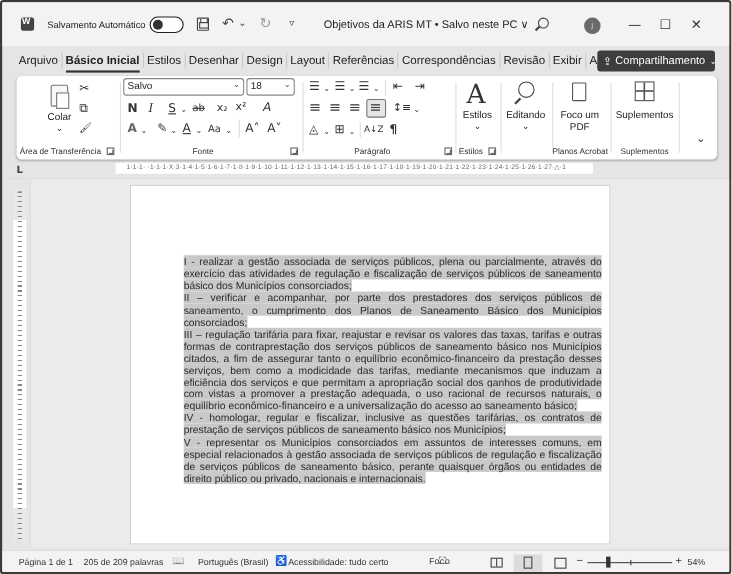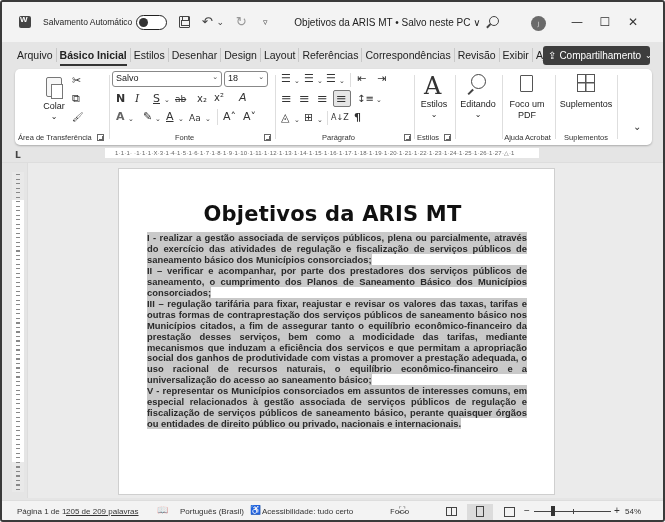--- a/index.html
+++ b/index.html
@@ -54,21 +54,21 @@
   .vruler { position: absolute; left: 10px; top: 170px; width: 12px; height: 320px; background: #e9e9e9; }
   .vruler-white { position: absolute; left: 10px; top: 198px; width: 12px; height: 262px; background: #fff; }
   .vruler-ticks { position: absolute; left: 14px; top: 172px; width: 4px; height: 318px; background-image: repeating-linear-gradient(to bottom, #888 0, #888 1px, transparent 1px, transparent 4.5px); }
   .hline { position: absolute; left: 0; top: 160px; width: 100%; height: 1px; background: #ddd; }
   .vline { position: absolute; left: 25px; top: 161px; width: 1px; height: 335px; background: #ddd; }
 
   
   .doc-area { position: absolute; left: 26px; top: 161px; width: 635px; height: 335px; background: #ebebeb; }
   .page { position: absolute; left: 116px; top: 166px; width: 437px; height: 327px; background: #fff; border: 1px solid #cfcfcf; }
   .doc-heading { position: absolute; left: 0; top: 200px; width: 100%; text-align: center; font-family: "DejaVu Sans", sans-serif; font-weight: bold; font-size: 21px; color: #111; letter-spacing: 0.2px; }
-  .doc-body { position: absolute; left: 145px; top: 231px; width: 380px; font-family: "Liberation Sans", sans-serif; font-size: 9.4px; line-height: 10.95px; color: #2a2a2a; text-align: justify; font-weight: bold; }
+  .doc-body { position: absolute; left: 165px; top: 231px; width: 380px; font-family: "Liberation Sans", sans-serif; font-size: 9.4px; line-height: 10.95px; color: #2a2a2a; text-align: justify; }
   .doc-body p { margin: 0; }
   .doc-body span.hl { background: #c9c9c9; }
 
   
   .statusbar { position: absolute; left: 0; top: 498px; width: 100%; height: 22px; display: flex; align-items: center; font-size: 8px; font-family: "Liberation Sans", sans-serif; color: #333; background: #f3f3f3; border-top: 1px solid #ddd; }
   .sb-item { position: absolute; top: 6px; white-space: nowrap; }
   .view-btn { position: absolute; top: 4px; width: 16px; height: 14px; }
   .zoom-track { position: absolute; left: 532px; top: 10px; width: 77px; height: 1px; background: #444; }
   .zoom-thumb { position: absolute; left: 549px; top: 5px; width: 4px; height: 10px; background: #333; }
   .zoom-tick { position: absolute; left: 571px; top: 8px; width: 1px; height: 5px; background: #444; }
@@ -204,21 +204,21 @@
       <span class="big-label" style="left:0;top:26px;width:42px;">Editando</span>
       <span class="big-label" style="left:0;top:37px;width:42px;font-size:8px;">⌄</span>
     </div>
     <div class="sep" style="left:487px;"></div>
 
     <div style="position:absolute;left:490px;top:4px;width:44px;height:52px;">
       <div style="position:absolute;left:15px;top:2px;width:13px;height:17px;border:1.3px solid #555;border-radius:1px;"></div>
       <span class="big-label" style="left:0;top:26px;width:44px;">Foco um</span>
       <span class="big-label" style="left:0;top:37px;width:44px;">PDF</span>
     </div>
-    <span class="group-label" style="left:485px;width:55px;">Ajuda Acrobat</span>
+    <span class="group-label" style="left:485px;width:55px;">Planos Acrobat</span>
     <div class="sep" style="left:540px;"></div>
 
     <div style="position:absolute;left:543px;top:4px;width:56px;height:40px;">
       <div style="position:absolute;left:19px;top:1px;width:18px;height:18px;border:1.5px solid #555;background:linear-gradient(#555,#555) center/1.5px 100% no-repeat, linear-gradient(#555,#555) center/100% 1.5px no-repeat;"></div>
       <span class="big-label" style="left:0;top:26px;width:56px;">Suplementos</span>
     </div>
     <span class="group-label" style="left:545px;width:52px;">Suplementos</span>
     <div class="sep" style="left:602px;"></div>
     <span class="ico-txt" style="left:618px;top:52px;font-size:10px;">⌄</span>
   </div>
@@ -228,31 +228,31 @@
   <div class="hruler">1·1·1· ·1·1·1·Χ·3·1·4·1·5·1·6·1·7·1·8·1·9·1·10·1·11·1·12·1·13·1·14·1·15·1·16·1·17·1·18·1·19·1·20·1·21·1·22·1·23·1·24·1·25·1·26·1·27·△·1</div>
   <div class="hline"></div>
 
   <div class="doc-area"></div>
   <div class="vline"></div>
   <div class="vruler"></div>
   <div class="vruler-white"></div>
   <div class="vruler-ticks"></div>
 
   <div class="page"></div>
-  <div class="doc-heading">Objetivos da ARIS MT</div>
   <div class="doc-body">
     <p><span class="hl">I - realizar a gestão associada de serviços públicos, plena ou parcialmente, através do exercício das atividades de regulação e fiscalização de serviços públicos de saneamento básico dos Municípios consorciados;</span></p>
     <p><span class="hl">II – verificar e acompanhar, por parte dos prestadores dos serviços públicos de saneamento, o cumprimento dos Planos de Saneamento Básico dos Municípios consorciados;</span></p>
     <p><span class="hl">III – regulação tarifária para fixar, reajustar e revisar os valores das taxas, tarifas e outras formas de contraprestação dos serviços públicos de saneamento básico nos Municípios citados, a fim de assegurar tanto o equilíbrio econômico-financeiro da prestação desses serviços, bem como a modicidade das tarifas, mediante mecanismos que induzam a eficiência dos serviços e que permitam a apropriação social dos ganhos de produtividade com vistas a promover a prestação adequada, o uso racional de recursos naturais, o equilíbrio econômico-financeiro e a universalização do acesso ao saneamento básico;</span></p>
+    <p><span class="hl">IV - homologar, regular e fiscalizar, inclusive as questões tarifárias, os contratos de prestação de serviços públicos de saneamento básico nos Municípios;</span></p>
     <p><span class="hl">V - representar os Municípios consorciados em assuntos de interesses comuns, em especial relacionados à gestão associada de serviços públicos de regulação e fiscalização de serviços públicos de saneamento básico, perante quaisquer órgãos ou entidades de direito público ou privado, nacionais e internacionais.</span></p>
   </div>
 
   <div class="statusbar">
     <span class="sb-item" style="left:15px;">Página 1 de 1</span>
-    <span class="sb-item" style="left:64px;text-decoration:underline;">205 de 209 palavras</span>
+    <span class="sb-item" style="left:74px;">205 de 209 palavras</span>
     <span class="sb-item" style="left:155px;top:4px;font-size:9px;">📖</span>
     <span class="sb-item" style="left:178px;text-align:center;">Português (Brasil)</span>
     <span class="sb-item" style="left:248px;top:4px;font-size:9px;">♿</span>
     <span class="sb-item" style="left:260px;">Acessibilidade: tudo certo</span>
     <span class="sb-item" style="left:397px;top:4px;font-size:9px;">⛶</span>
     <span class="sb-item" style="left:388px;font-family:Liberation Mono, monospace;">Foco</span>
     <div class="view-btn" style="left:442px;">
       <div style="position:absolute;left:2px;top:2px;width:11px;height:9px;border:1.2px solid #444;background:linear-gradient(#444,#444) center/1px 100% no-repeat;"></div>
     </div>
     <div class="view-btn" style="left:465px;width:26px;height:16px;top:3px;background:#dcdcdc;">

